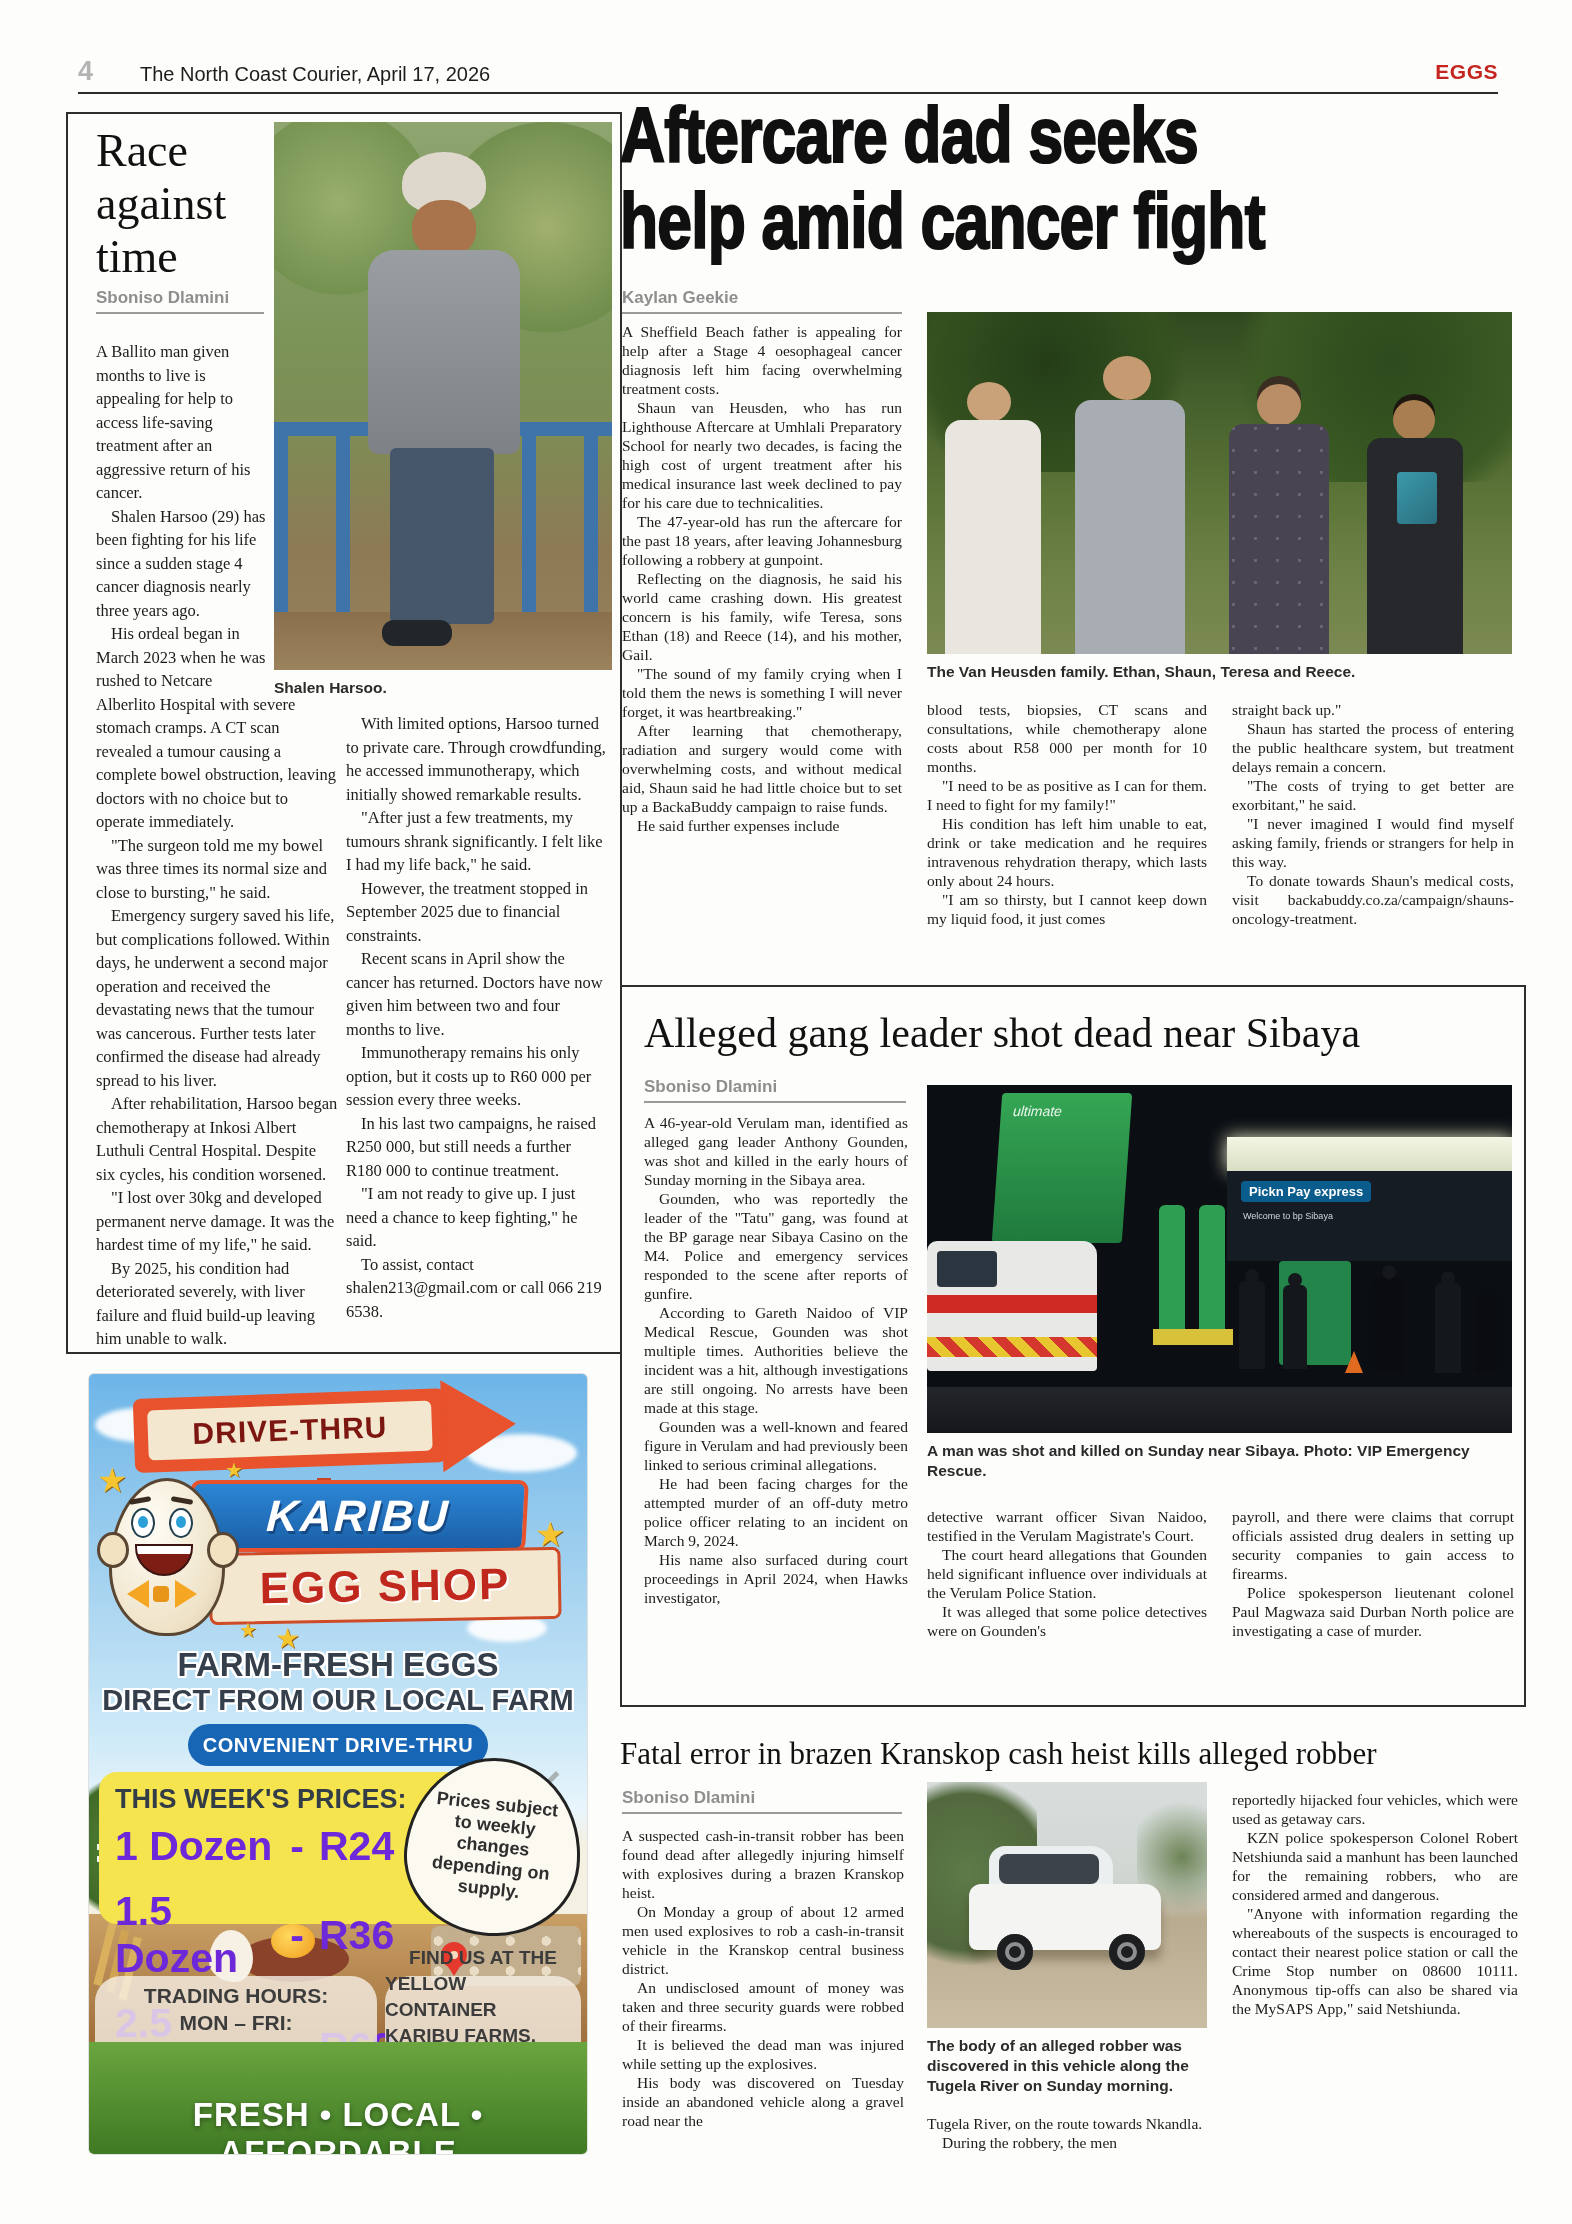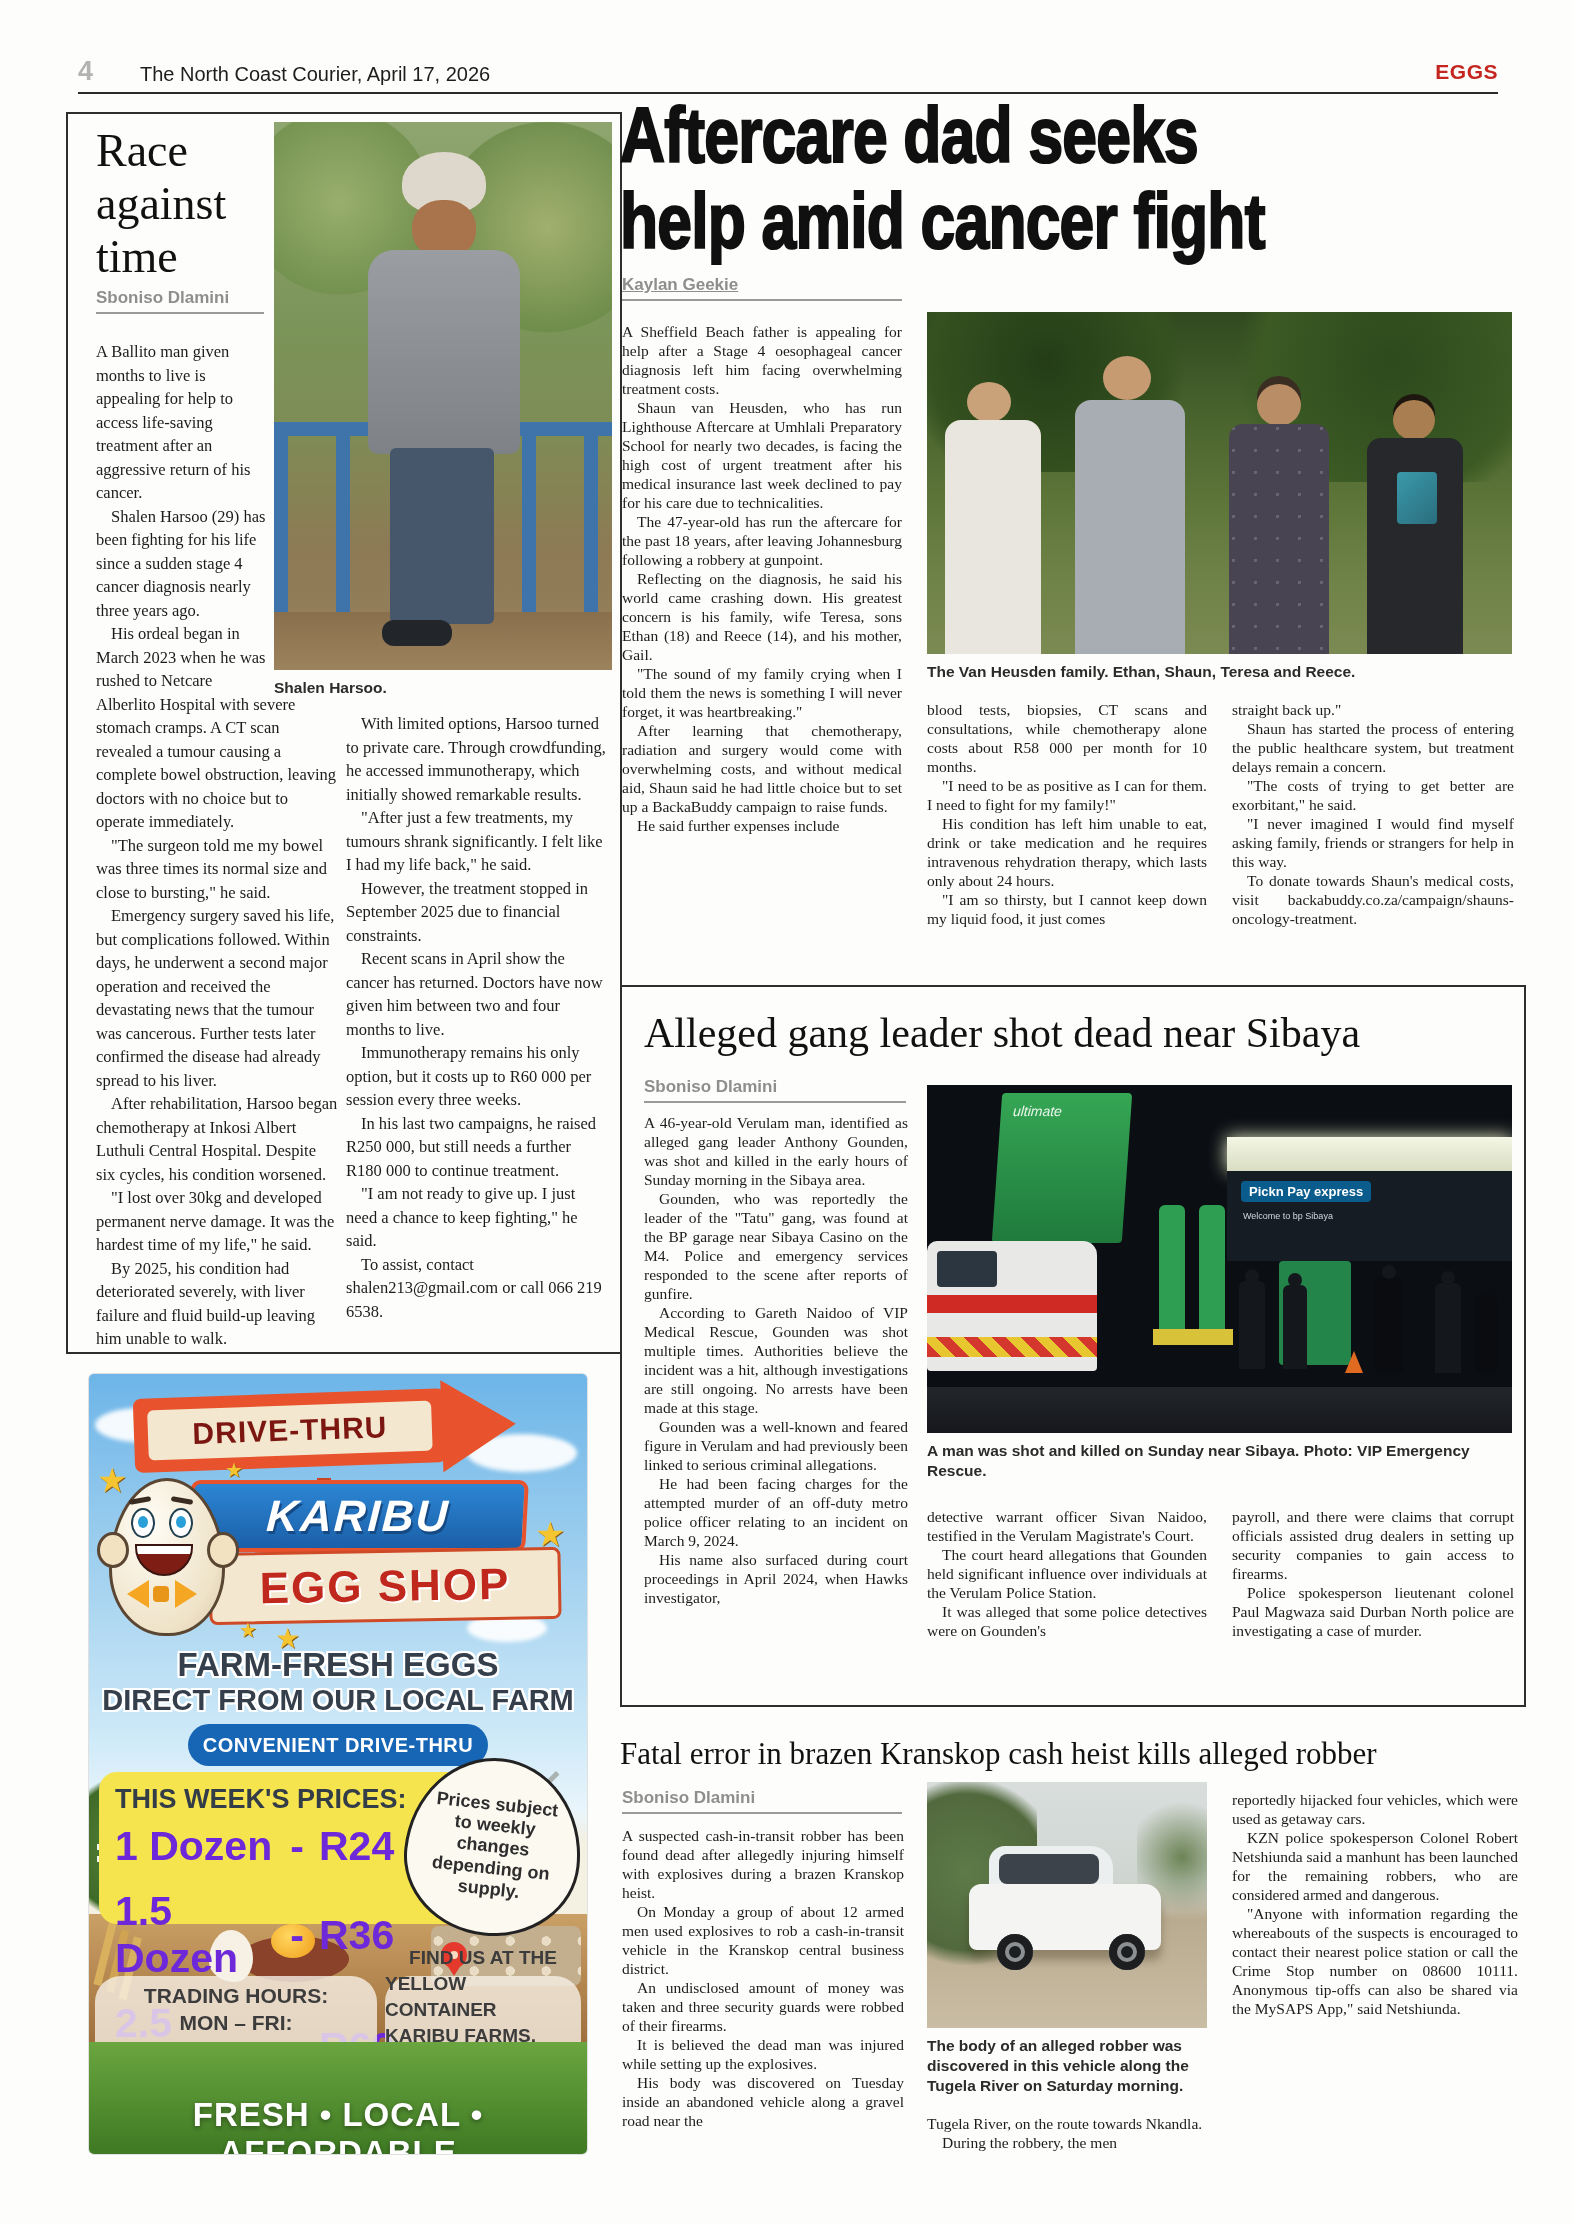--- a/index.html
+++ b/index.html
@@ -95,21 +95,21 @@
           <p class="ind">"I am not ready to give up. I just need a chance to keep fighting," he said.</p>
           <p class="ind">To assist, contact shalen213@gmail.com or call 066 219 6538.</p>
         </div>
     </div>
   </div>
 
   <div class="abs" style="left:620px;top:92px;width:1030px;">
     <div class="hl-mega">Aftercare dad seeks</div>
     <div class="hl-mega">help amid cancer fight</div>
   </div>
-  <div class="abs byline" style="left:622px;top:275px;width:280px;text-decoration:underline;">Kaylan Geekie</div>
+  <div class="abs byline" style="left:622px;top:288px;width:280px;">Kaylan Geekie</div>
 
   <div class="photo" style="left:927px;top:312px;width:585px;height:342px;background:linear-gradient(180deg,#31491f 0%,#49632e 30%,#5d7538 55%,#6d8146 75%,#7b8a52 100%);">
     <div class="abs" style="left:-40px;top:-60px;width:320px;height:220px;background:radial-gradient(circle,#243d18 0%,#35511f 60%,transparent 72%);"></div>
     <div class="abs" style="right:-60px;top:-70px;width:360px;height:240px;background:radial-gradient(circle,#2c4a1c 0%,#3c5a24 60%,transparent 72%);"></div>
     <div class="abs" style="left:40px;top:70px;width:44px;height:40px;background:#caa27a;border-radius:50%;"></div>
     <div class="abs" style="left:18px;top:108px;width:96px;height:234px;background:#e9e6df;border-radius:16px 16px 0 0;"></div>
     <div class="abs" style="left:176px;top:44px;width:48px;height:44px;background:#c79b72;border-radius:50%;"></div>
     <div class="abs" style="left:148px;top:88px;width:110px;height:254px;background:#a7adb2;border-radius:16px 16px 0 0;"></div>
     <div class="abs" style="left:330px;top:72px;width:44px;height:42px;background:#b98e66;border-radius:50%;box-shadow:0 -8px 0 #3a2d22;"></div>
     <div class="abs" style="left:302px;top:112px;width:100px;height:230px;background:radial-gradient(circle at 20% 20%,#6b6478 6%,transparent 7%) 0 0/22px 22px,#494452;border-radius:14px 14px 0 0;"></div>
@@ -209,21 +209,21 @@
 
   <div class="photo" style="left:927px;top:1782px;width:280px;height:246px;background:linear-gradient(180deg,#d9dedd 0%,#cfd6d1 40%,#b9ab8f 56%,#c9bda4 100%);">
     <div class="abs" style="left:-30px;top:-20px;width:140px;height:220px;background:radial-gradient(circle,#5d7a48 0%,#52693d 60%,transparent 72%);"></div>
     <div class="abs" style="right:-20px;top:10px;width:90px;height:130px;background:radial-gradient(circle,#6d8456 0%,transparent 70%);"></div>
     <div class="abs" style="left:62px;top:64px;width:124px;height:46px;background:#eceff0;border-radius:16px 22px 0 0;"></div>
     <div class="abs" style="left:72px;top:72px;width:100px;height:30px;background:#3c434a;border-radius:8px;"></div>
     <div class="abs" style="left:42px;top:102px;width:192px;height:66px;background:#f4f4f2;border-radius:12px 16px 8px 8px;box-shadow:0 10px 8px rgba(60,50,30,.35);"></div>
     <div class="abs" style="left:70px;top:152px;width:36px;height:36px;background:#1c1e20;border-radius:50%;box-shadow:inset 0 0 0 8px #1c1e20,inset 0 0 0 12px #8d9093;"></div>
     <div class="abs" style="left:182px;top:152px;width:36px;height:36px;background:#1c1e20;border-radius:50%;box-shadow:inset 0 0 0 8px #1c1e20,inset 0 0 0 12px #8d9093;"></div>
   </div>
-  <div class="abs caption" style="left:927px;top:2036px;width:280px;">The body of an alleged robber was discovered in this vehicle along the Tugela River on Saturday morning.</div>
+  <div class="abs caption" style="left:927px;top:2036px;width:280px;">The body of an alleged robber was discovered in this vehicle along the Tugela River on Sunday morning.</div>
 
   <div class="abs cols body just" style="left:622px;top:1826px;width:282px;">
     <div>
         <p>A suspected cash-in-transit robber has been found dead after allegedly injuring himself with explosives during a brazen Kranskop heist.</p>
         <p class="ind">On Monday a group of about 12 armed men used explosives to rob a cash-in-transit vehicle in the Kranskop central business district.</p>
         <p class="ind">An undisclosed amount of money was taken and three security guards were robbed of their firearms.</p>
         <p class="ind">It is believed the dead man was injured while setting up the explosives.</p>
         <p class="ind">His body was discovered on Tuesday inside an abandoned vehicle along a gravel road near the</p>
       </div>
   </div>

